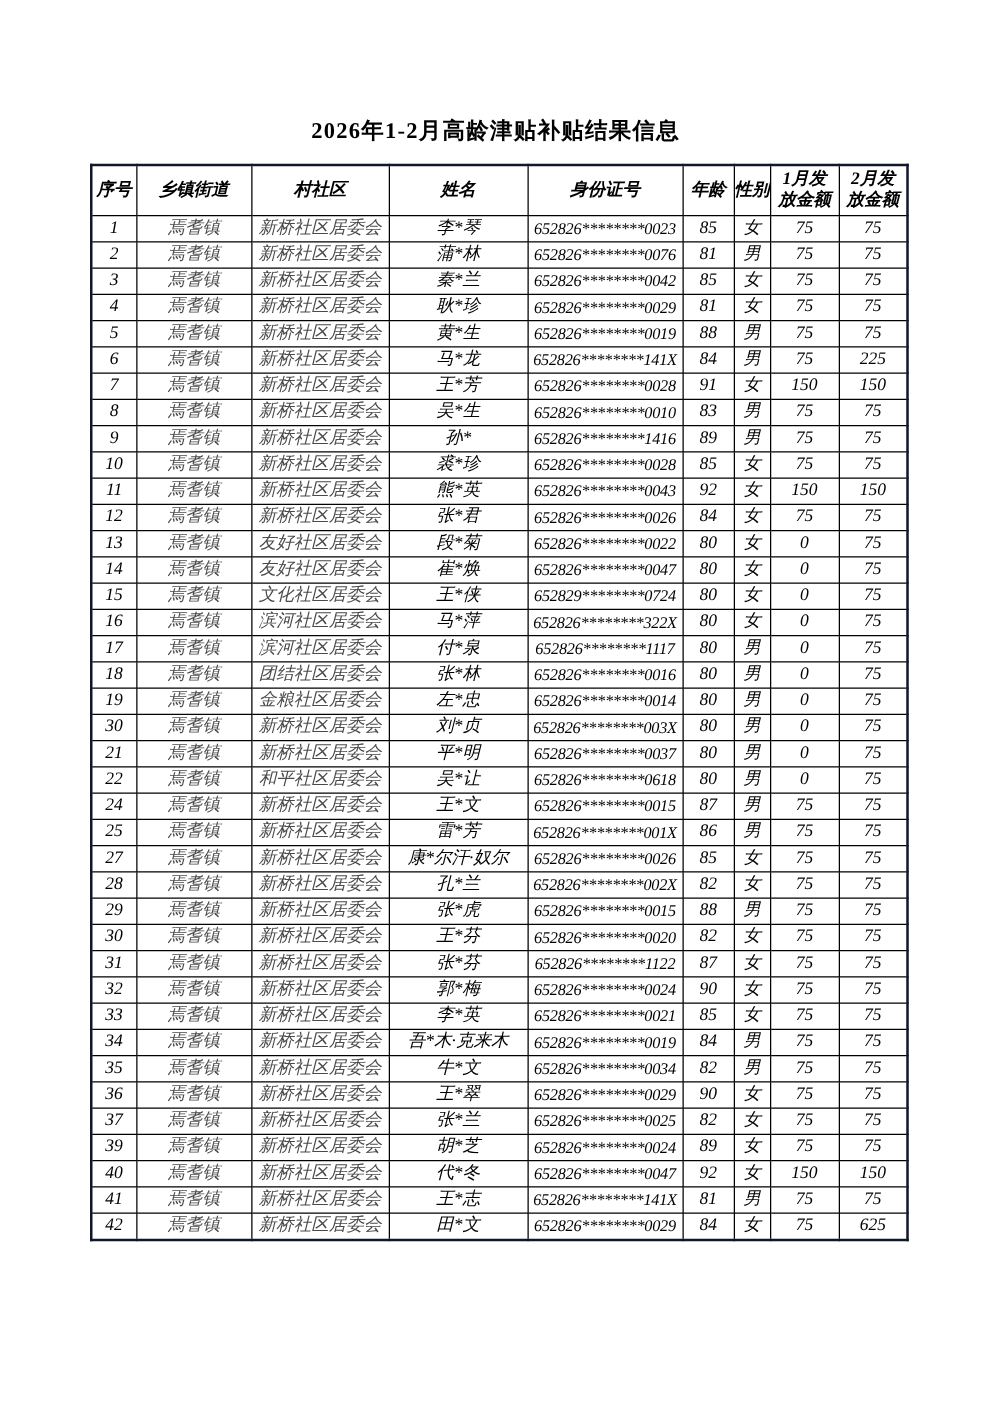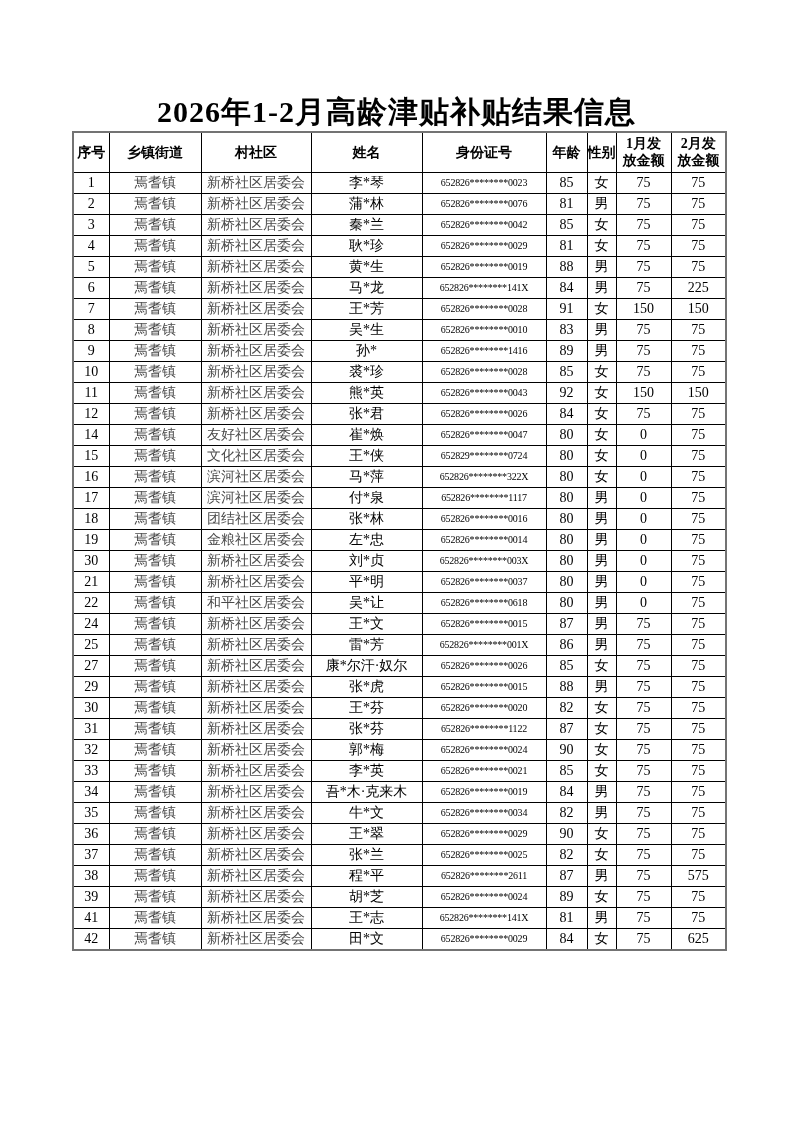--- a/index.html
+++ b/index.html
@@ -9,32 +9,33 @@
     font-family: "Liberation Serif", "DejaVu Serif", serif;
     color: #000;
     position: relative;
     overflow: hidden;
   }
   .page-title {
     position: absolute;
     top: 92px; left: 0;
     width: 793px;
     text-align: center;
-    font-size: 30px;
+    font-size: 18px;
     font-weight: bold;
     letter-spacing: 1px;
     color: #000;
   }
   table.subsidy-table {
     position: absolute;
     top: 131px; left: 72px;
     width: 653px;
     border-collapse: collapse;
     table-layout: fixed;
-    border: 2px solid #737373;
+    border: 2px solid #0f172a;
+    font-style: italic;
   }
   .subsidy-table th, .subsidy-table td {
     border: 1px solid #000;
     text-align: center;
     vertical-align: middle;
     overflow: hidden;
     padding: 0;
   }
   .subsidy-table th {
     height: 40px;
@@ -44,21 +45,21 @@
     white-space: pre-line;
   }
   .subsidy-table td {
     height: 20px;
     font-size: 14px;
     line-height: 20px;
     white-space: nowrap;
   }
   
   .subsidy-table td.c1, .subsidy-table td.c2 { color: #4a4a4a; }
-  .subsidy-table td.c4 { font-size: 10px; letter-spacing: -0.2px; margin-top: 32px; }
+  .subsidy-table td.c4 { font-size: 13px; letter-spacing: -0.2px; margin-top: 32px; }
 </style>
 </head>
 <body>
 
 <h1 class="page-title">2026年1-2月高龄津贴补贴结果信息</h1>
 
 <table class="subsidy-table">
   <colgroup>
     <col style="width:36px">
     <col style="width:92px">
@@ -212,20 +213,31 @@
         <td class="c1">焉耆镇</td>
         <td class="c2">新桥社区居委会</td>
         <td class="c3">张*君</td>
         <td class="c4">652826********0026</td>
         <td class="c5">84</td>
         <td class="c6">女</td>
         <td class="c7">75</td>
         <td class="c8">75</td>
       </tr>
       <tr>
+        <td class="c0">13</td>
+        <td class="c1">焉耆镇</td>
+        <td class="c2">友好社区居委会</td>
+        <td class="c3">段*菊</td>
+        <td class="c4">652826********0022</td>
+        <td class="c5">80</td>
+        <td class="c6">女</td>
+        <td class="c7">0</td>
+        <td class="c8">75</td>
+      </tr>
+      <tr>
         <td class="c0">14</td>
         <td class="c1">焉耆镇</td>
         <td class="c2">友好社区居委会</td>
         <td class="c3">崔*焕</td>
         <td class="c4">652826********0047</td>
         <td class="c5">80</td>
         <td class="c6">女</td>
         <td class="c7">0</td>
         <td class="c8">75</td>
       </tr>
@@ -344,20 +356,31 @@
         <td class="c1">焉耆镇</td>
         <td class="c2">新桥社区居委会</td>
         <td class="c3">康*尔汗·奴尔</td>
         <td class="c4">652826********0026</td>
         <td class="c5">85</td>
         <td class="c6">女</td>
         <td class="c7">75</td>
         <td class="c8">75</td>
       </tr>
       <tr>
+        <td class="c0">28</td>
+        <td class="c1">焉耆镇</td>
+        <td class="c2">新桥社区居委会</td>
+        <td class="c3">孔*兰</td>
+        <td class="c4">652826********002X</td>
+        <td class="c5">82</td>
+        <td class="c6">女</td>
+        <td class="c7">75</td>
+        <td class="c8">75</td>
+      </tr>
+      <tr>
         <td class="c0">29</td>
         <td class="c1">焉耆镇</td>
         <td class="c2">新桥社区居委会</td>
         <td class="c3">张*虎</td>
         <td class="c4">652826********0015</td>
         <td class="c5">88</td>
         <td class="c6">男</td>
         <td class="c7">75</td>
         <td class="c8">75</td>
       </tr>
@@ -443,40 +466,40 @@
         <td class="c1">焉耆镇</td>
         <td class="c2">新桥社区居委会</td>
         <td class="c3">张*兰</td>
         <td class="c4">652826********0025</td>
         <td class="c5">82</td>
         <td class="c6">女</td>
         <td class="c7">75</td>
         <td class="c8">75</td>
       </tr>
       <tr>
-        <td class="c0">38</td>
-        <td class="c1">焉耆镇</td>
-        <td class="c2">新桥社区居委会</td>
-        <td class="c3">程*平</td>
-        <td class="c4">652826********2611</td>
-        <td class="c5">87</td>
-        <td class="c6">男</td>
-        <td class="c7">75</td>
-        <td class="c8">575</td>
-      </tr>
-      <tr>
         <td class="c0">39</td>
         <td class="c1">焉耆镇</td>
         <td class="c2">新桥社区居委会</td>
         <td class="c3">胡*芝</td>
         <td class="c4">652826********0024</td>
         <td class="c5">89</td>
         <td class="c6">女</td>
         <td class="c7">75</td>
         <td class="c8">75</td>
+      </tr>
+      <tr>
+        <td class="c0">40</td>
+        <td class="c1">焉耆镇</td>
+        <td class="c2">新桥社区居委会</td>
+        <td class="c3">代*冬</td>
+        <td class="c4">652826********0047</td>
+        <td class="c5">92</td>
+        <td class="c6">女</td>
+        <td class="c7">150</td>
+        <td class="c8">150</td>
       </tr>
       <tr>
         <td class="c0">41</td>
         <td class="c1">焉耆镇</td>
         <td class="c2">新桥社区居委会</td>
         <td class="c3">王*志</td>
         <td class="c4">652826********141X</td>
         <td class="c5">81</td>
         <td class="c6">男</td>
         <td class="c7">75</td>

